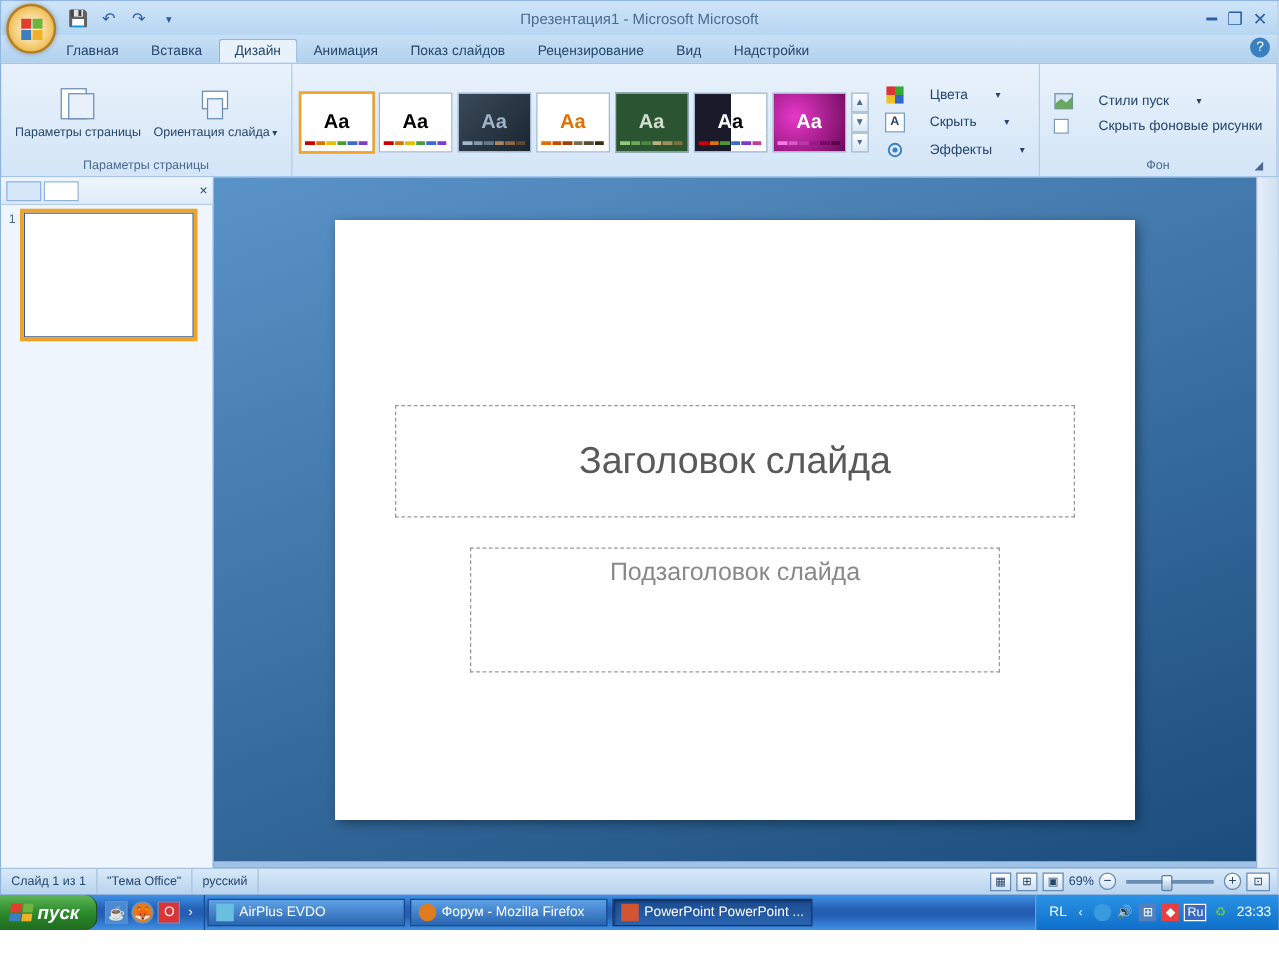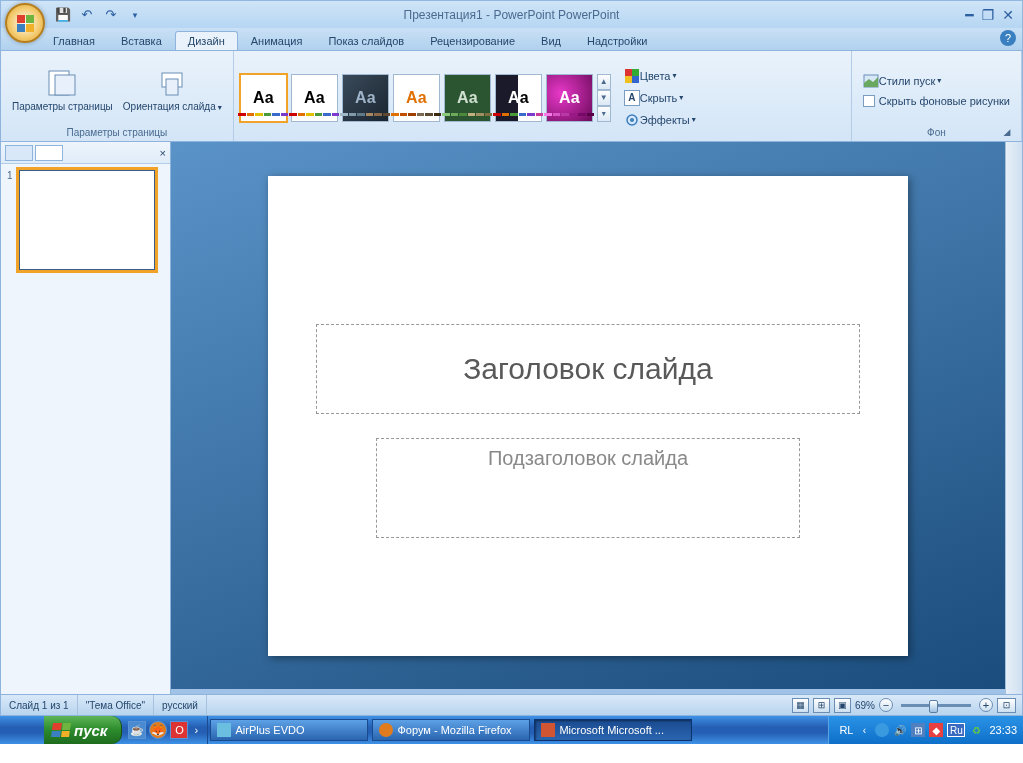--- a/index.html
+++ b/index.html
@@ -28,30 +28,30 @@
 .ribbon { height:92px; background:linear-gradient(#e9f2fb,#d3e5f7); border:1px solid #8eb4dd; display:flex; }
 .group { border-right:1px solid #b3cde8; display:flex; flex-direction:column; padding:3px 6px 0; }
 .group-body { flex:1; display:flex; align-items:center; }
 .group-label { text-align:center; font-size:10px; color:#4a6a8f; padding:2px 0 3px; position:relative; }
 .dialog-launcher { position:absolute; right:2px; bottom:2px; width:12px; height:12px; font-size:9px; color:#4a6a8f; }
 
 .big-btn { display:flex; flex-direction:column; align-items:center; padding:2px 4px; font-size:10px; color:#25476c; text-align:center; line-height:1.2; border:1px solid transparent; border-radius:3px; }
 .big-ico { width:32px; height:32px; margin-bottom:2px; display:flex; align-items:center; justify-content:center; }
 
 .themes-gallery { display:flex; gap:4px; align-items:center; }
-.theme-thumb { width:47px; height:48px; border:1px solid #a0b8d0; background:#fff; position:relative; display:flex; flex-direction:column; justify-content:center; align-items:center; font-family: Calibri, sans-serif; }
+.theme-thumb { width:59px; height:48px; border:1px solid #a0b8d0; background:#fff; position:relative; display:flex; flex-direction:column; justify-content:center; align-items:center; font-family: Calibri, sans-serif; }
 .theme-thumb.sel { outline:2px solid #f0a229; outline-offset:-1px; }
 .theme-thumb .aa { font-size:16px; font-weight:bold; }
 .theme-thumb .bar { position:absolute; bottom:5px; height:3px; width:50px; display:flex; gap:1px; }
 .theme-thumb .bar span{ flex:1; }
 .gallery-spin { width:14px; display:flex; flex-direction:column; height:48px; }
 .gallery-spin div{ flex:1; border:1px solid #a0b8d0; display:flex; align-items:center; justify-content:center; font-size:8px; color:#4a6a8f; background:linear-gradient(#fdfdfd,#dbe8f5); }
 
 .small-btn-stack { display:flex; flex-direction:column; gap:0; }
-.small-btn { display:flex; align-items:center; gap:0; font-size:11px; color:#25476c; padding:2px 4px; border:1px solid transparent; border-radius:3px; }
+.small-btn { display:flex; align-items:center; gap:20px; font-size:11px; color:#25476c; padding:2px 4px; border:1px solid transparent; border-radius:3px; }
 .small-ico { width:16px; height:16px; display:flex; align-items:center; justify-content:center; font-size:12px; }
 .chk { width:12px; height:12px; border:1px solid #7a9cc0; background:#fff; display:inline-block; margin-right:4px; }
 
 
 .workspace { height:552px; display:flex; border:1px solid #8eb4dd; border-top:none; border-bottom:none; }
 .slidepanel { width:170px; background:#eef5fc; border-right:1px solid #8eb4dd; display:flex; flex-direction:column; }
 .panel-tabs { height:22px; display:flex; align-items:center; padding:2px 4px; gap:2px; border-bottom:1px solid #b3cde8; position:relative; background:linear-gradient(#eef5fc,#dfecf9); }
 .ptab { width:28px; height:16px; border:1px solid #8eb4dd; background:#fff; }
 .ptab.active{ background:#d8e8f8; }
 .panel-close{ position:absolute; right:4px; font-size:11px; color:#25476c; }
@@ -74,21 +74,21 @@
 
 .statusbar { height:22px; background:linear-gradient(#d9e9f8,#b8d4ee); border:1px solid #8eb4dd; display:flex; align-items:center; font-size:10px; color:#25476c; }
 .status-cell { padding:0 8px; border-right:1px solid #a6c1dd; height:100%; display:flex; align-items:center; }
 .status-right { margin-left:auto; display:flex; align-items:center; gap:4px; padding-right:6px; }
 .view-btn { width:17px; height:15px; border:1px solid #6a8db3; background:linear-gradient(#fff,#cde0f1); font-size:9px; display:flex; align-items:center; justify-content:center; }
 .zoom-slider { width:70px; height:3px; background:#6a8db3; position:relative; margin:0 4px;}
 .zoom-slider::after{ content:''; position:absolute; left:40%; top:-4px; width:7px; height:11px; background:linear-gradient(#fff,#9ec0e0); border:1px solid #5a7ea3; border-radius:2px;}
 .zoom-btn{ width:14px; height:14px; border-radius:50%; border:1px solid #6a8db3; background:linear-gradient(#fff,#cde0f1); display:flex; align-items:center; justify-content:center; font-size:11px;}
 
 
-.taskbar { height:28px; background:linear-gradient(#3e91e6,#245fb3 40%,#245fb3 60%,#3e91e6); display:flex; align-items:center; color:#fff; font-size:11px;padding-left:44px; }
+.taskbar { height:28px; background:linear-gradient(#3e91e6,#245fb3 40%,#245fb3 60%,#3e91e6); display:flex; align-items:center; color:#fff; font-size:11px; }
 .start-btn { height:100%; padding:0 14px 0 8px; background:linear-gradient(#5eb557,#2c8b2c 50%,#1e6b1e); display:flex; align-items:center; gap:4px; font-style:italic; font-weight:bold; font-size:15px; border-right:1px solid #1b4c15; border-radius:0 10px 10px 0;}
 .winflag { width:18px; height:14px; display:grid; grid-template-columns:1fr 1fr; grid-template-rows:1fr 1fr; gap:1px; transform:skewX(-8deg);}
 .winflag div:nth-child(1){background:#e03f2e;} .winflag div:nth-child(2){background:#6fb43f;} .winflag div:nth-child(3){background:#3a7fc0;} .winflag div:nth-child(4){background:#f2b029;}
 .ql { display:flex; gap:3px; padding:0 6px; border-right:1px solid #1a4a8f; height:100%; align-items:center;}
 .ql-ico{ width:18px; height:18px; background:#3a6fb3; border:1px solid #5a94d6; display:flex; align-items:center; justify-content:center; font-size:11px;}
 .task-btn { height:22px; min-width:158px; margin:0 2px; padding:0 6px; background:linear-gradient(#5da1e6,#2a65b0); border:1px solid #1a4a8f; display:flex; align-items:center; gap:4px; }
 .task-btn.active{ background:linear-gradient(#1a4a8f,#2a65b0); border-color:#0c3370; box-shadow:inset 1px 1px 2px rgba(0,0,0,.4);}
 .task-ico{ width:14px; height:14px; }
 .tray { margin-left:auto; background:linear-gradient(#2a93e6,#0e6fc9); height:100%; display:flex; align-items:center; gap:4px; padding:0 6px 0 10px; border-left:1px solid #5aa4e6;}
 .tray-ico{ width:14px; height:14px; display:flex; align-items:center; justify-content:center; font-size:10px;}
@@ -107,21 +107,21 @@
         <div></div>
         <div></div>
       </div>
   </div>
   <div class="qat">
     <div class="qat-btn">💾</div>
     <div class="qat-btn">↶</div>
     <div class="qat-btn">↷</div>
     <div class="qat-btn" style="font-size:9px;">▾</div>
   </div>
-  <div class="title-text">Презентация1 - PowerPoint PowerPoint</div>
+  <div class="title-text">Презентация1 - Microsoft Microsoft</div>
   <div class="win-controls">
     <span>━</span>
     <span>❐</span>
     <span>✕</span>
   </div>
 </div>
 
 <div class="tabbar">
   <div class="tab">Главная</div>
   <div class="tab">Вставка</div>
@@ -370,21 +370,21 @@
   <div class="task-btn">
     <div class="task-ico" style="background:#6abfe0;"></div>
     <span>AirPlus EVDO</span>
   </div>
   <div class="task-btn">
     <div class="task-ico" style="background:#e07c1e;border-radius:50%;"></div>
     <span>Форум - Mozilla Firefox</span>
   </div>
   <div class="task-btn active">
     <div class="task-ico" style="background:#d15532;"></div>
-    <span>Microsoft Microsoft ...</span>
+    <span>PowerPoint PowerPoint ...</span>
   </div>
   <div class="tray">
     <span>RL</span>
     <div class="tray-ico">‹</div>
     <div class="tray-ico" style="background:#3a9ae0;border-radius:50%;"></div>
     <div class="tray-ico">🔊</div>
     <div class="tray-ico" style="background:#5080c0;">⊞</div>
     <div class="tray-ico" style="background:#e84040;">◆</div>
     <div class="tray-ico" style="background:#3a6ac0;width:18px;border:1px solid #fff;">
       <span>Ru</span>

